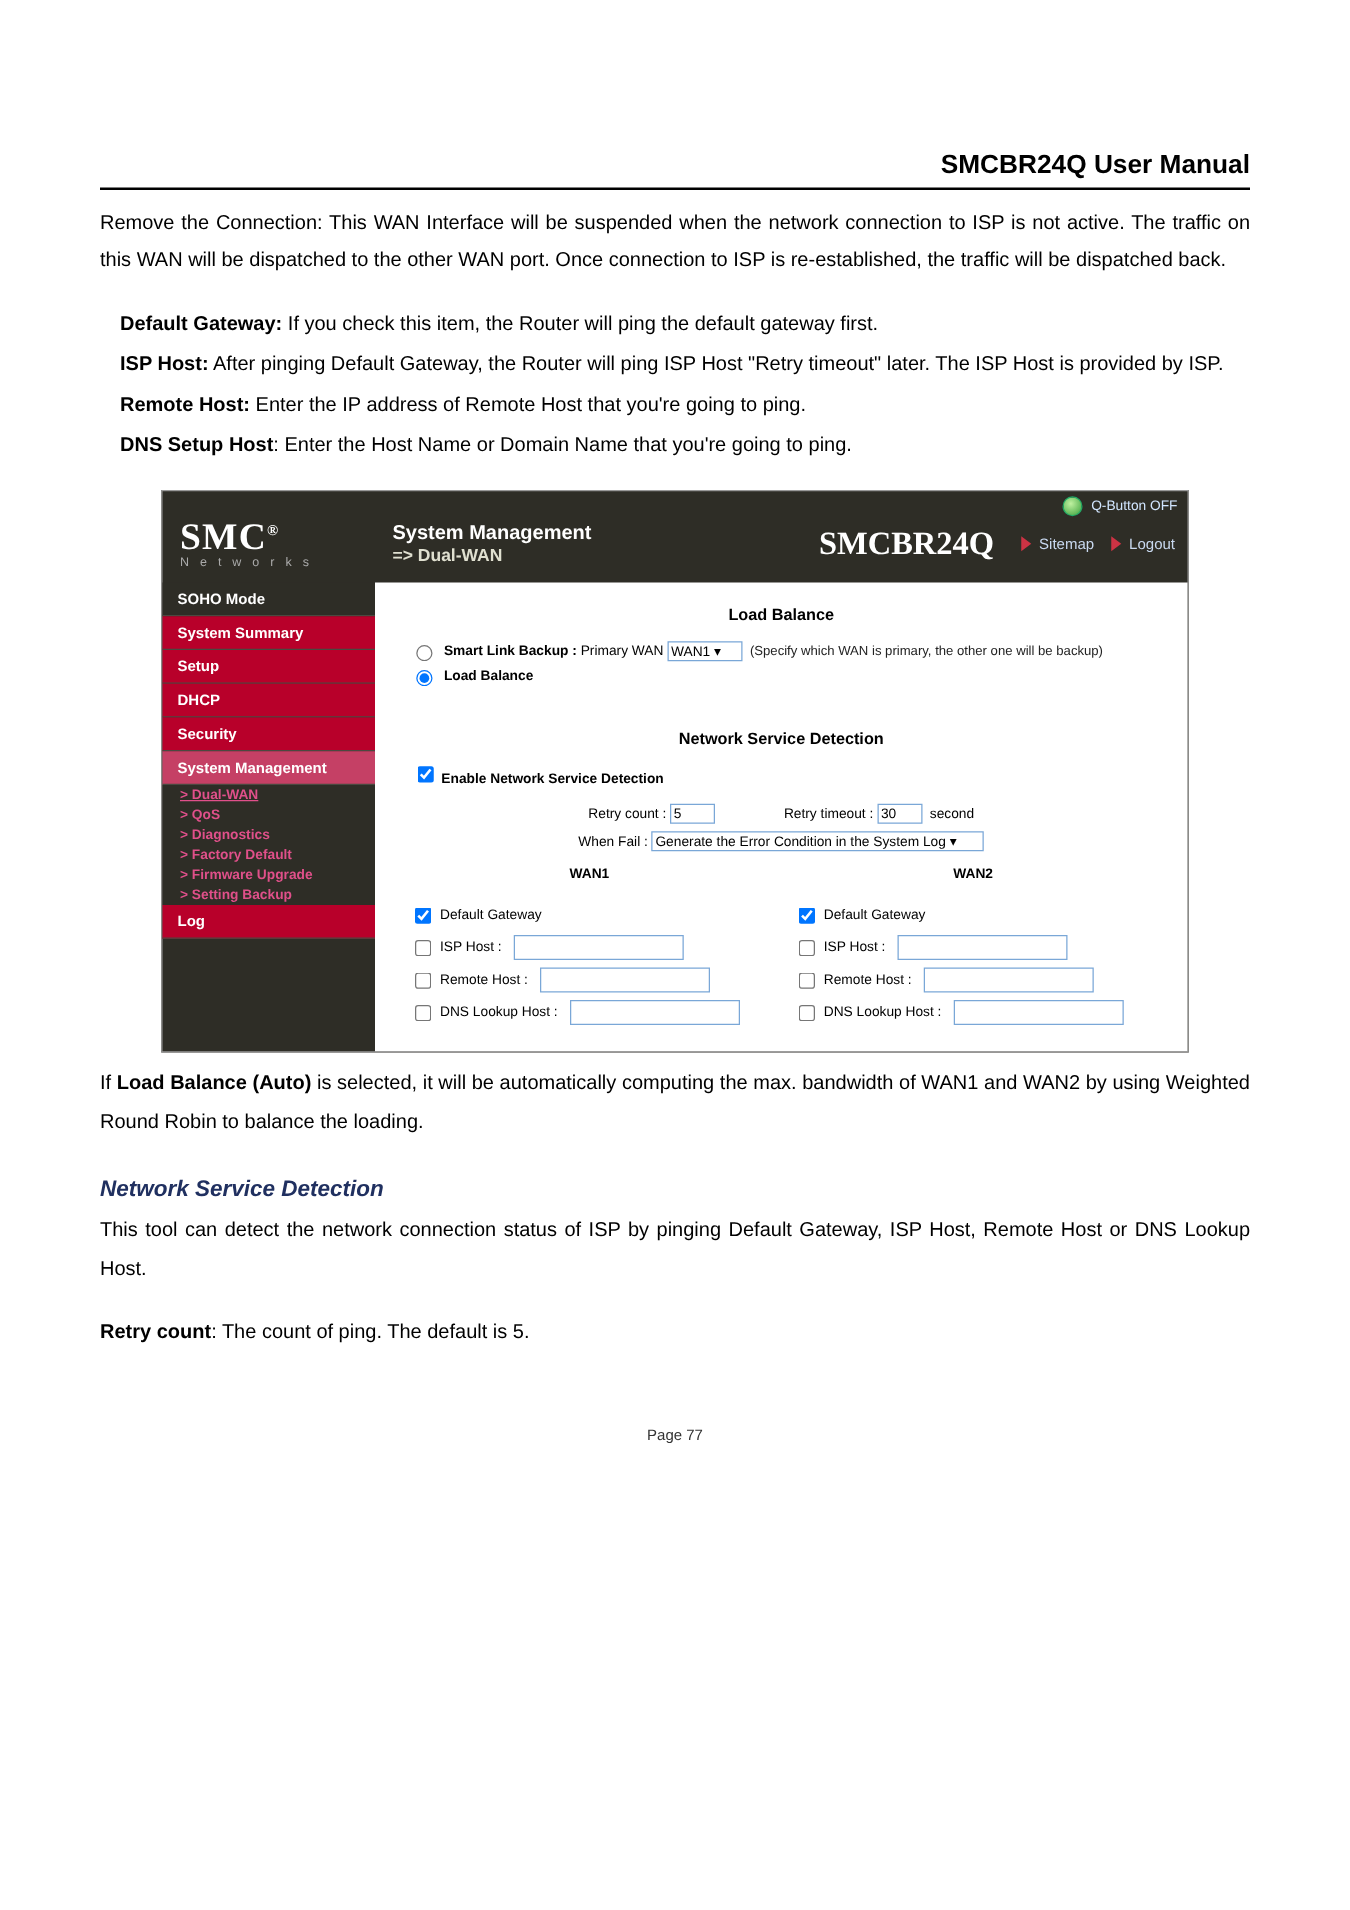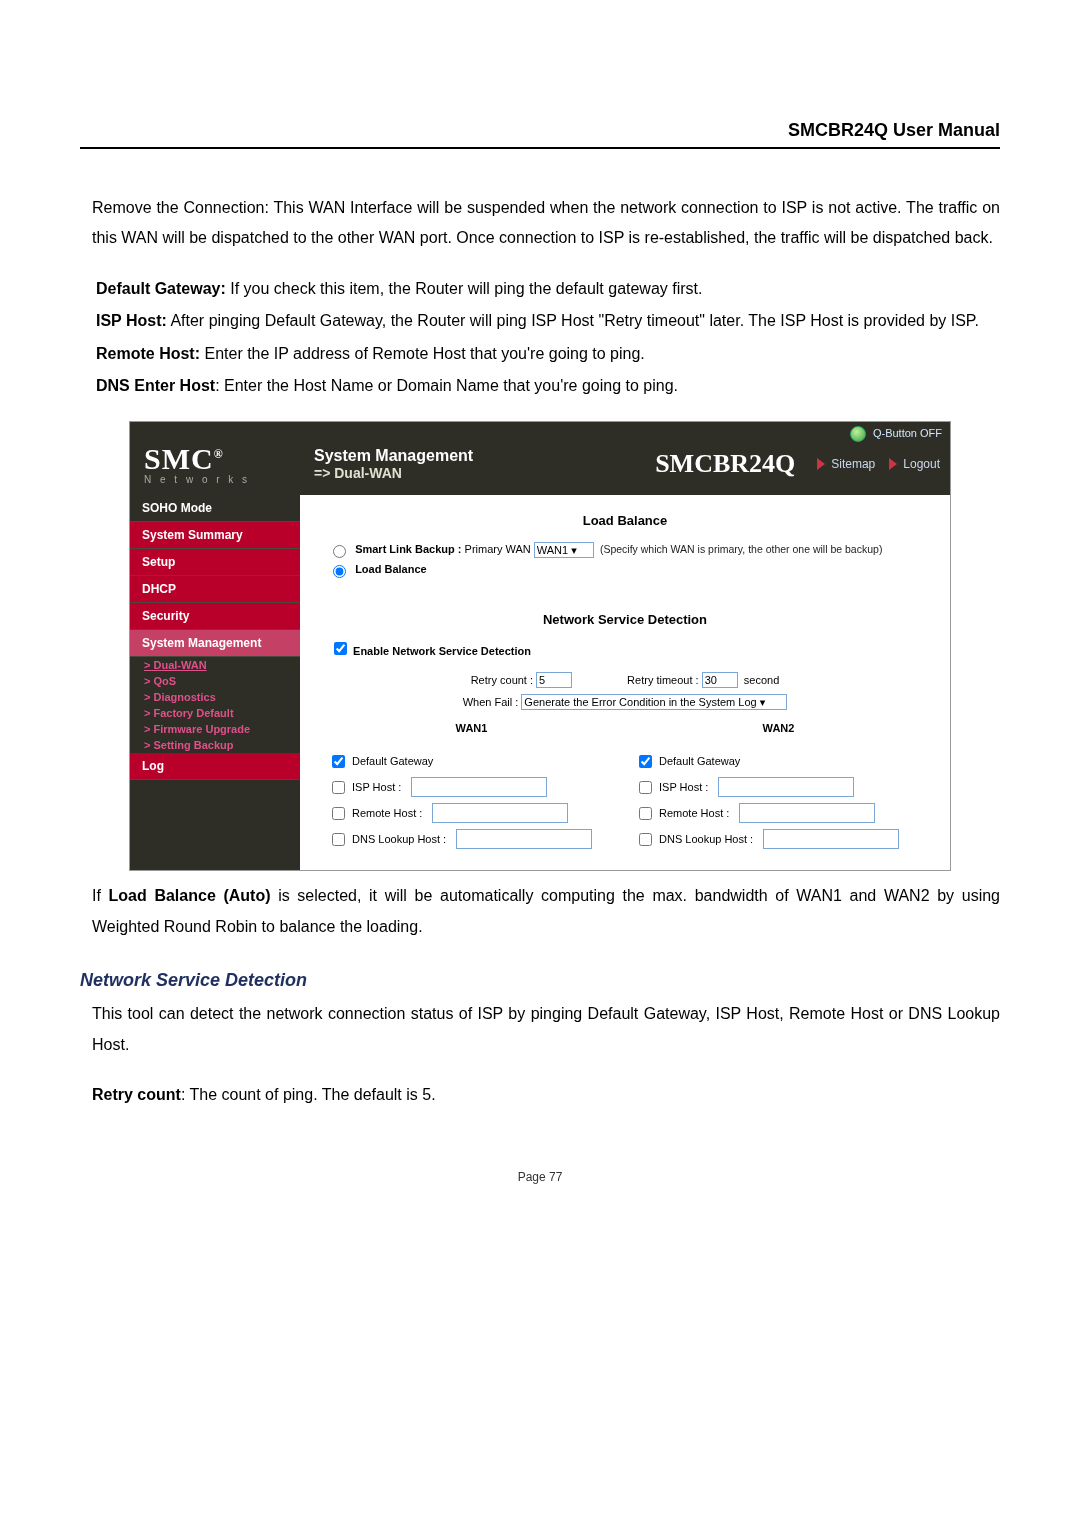--- a/index.html
+++ b/index.html
@@ -13,29 +13,29 @@
     width: 1080px;
     min-height: 1528px;
     margin: 0 auto;
     padding: 120px 80px 40px 80px;
     box-sizing: border-box;
     position: relative;
   }
   .manual-header {
     text-align: right;
     font-weight: bold;
-    font-size: 18px;
+    font-size: 21px;
     padding-bottom: 6px;
     border-bottom: 2px solid #000;
-    margin-bottom: 44px;
+    margin-bottom: 12px;
   }
   .body-text {
     font-size: 16px;
     line-height: 1.9;
-    margin: 0 0 20px 12px;
+    margin: 0 0 20px 0;
     text-align: justify;
   }
   .body-list {
     font-size: 16px;
     line-height: 1.9;
     margin: 0 0 20px 0;
     padding-left: 16px;
   }
   .body-list p { margin: 0 0 2px 0; }
   .body-list b { font-weight: bold; }
@@ -230,21 +230,21 @@
     <p>
       <b>Default Gateway:</b><span> If you check this item, the Router will ping the default gateway first.</span>
     </p>
     <p>
       <b>ISP Host:</b><span> After pinging Default Gateway, the Router will ping ISP Host "Retry timeout" later. The ISP Host is provided by ISP.</span>
     </p>
     <p>
       <b>Remote Host:</b><span> Enter the IP address of Remote Host that you're going to ping.</span>
     </p>
     <p>
-      <b>DNS Enter Host</b><span>: Enter the Host Name or Domain Name that you're going to ping.</span>
+      <b>DNS Setup Host</b><span>: Enter the Host Name or Domain Name that you're going to ping.</span>
     </p>
   </div>
 
   <div class="shot">
 
     <div class="shot-topstripe">
       <span class="qb-ico"></span>
       <span>Q-Button OFF</span>
     </div>
 

